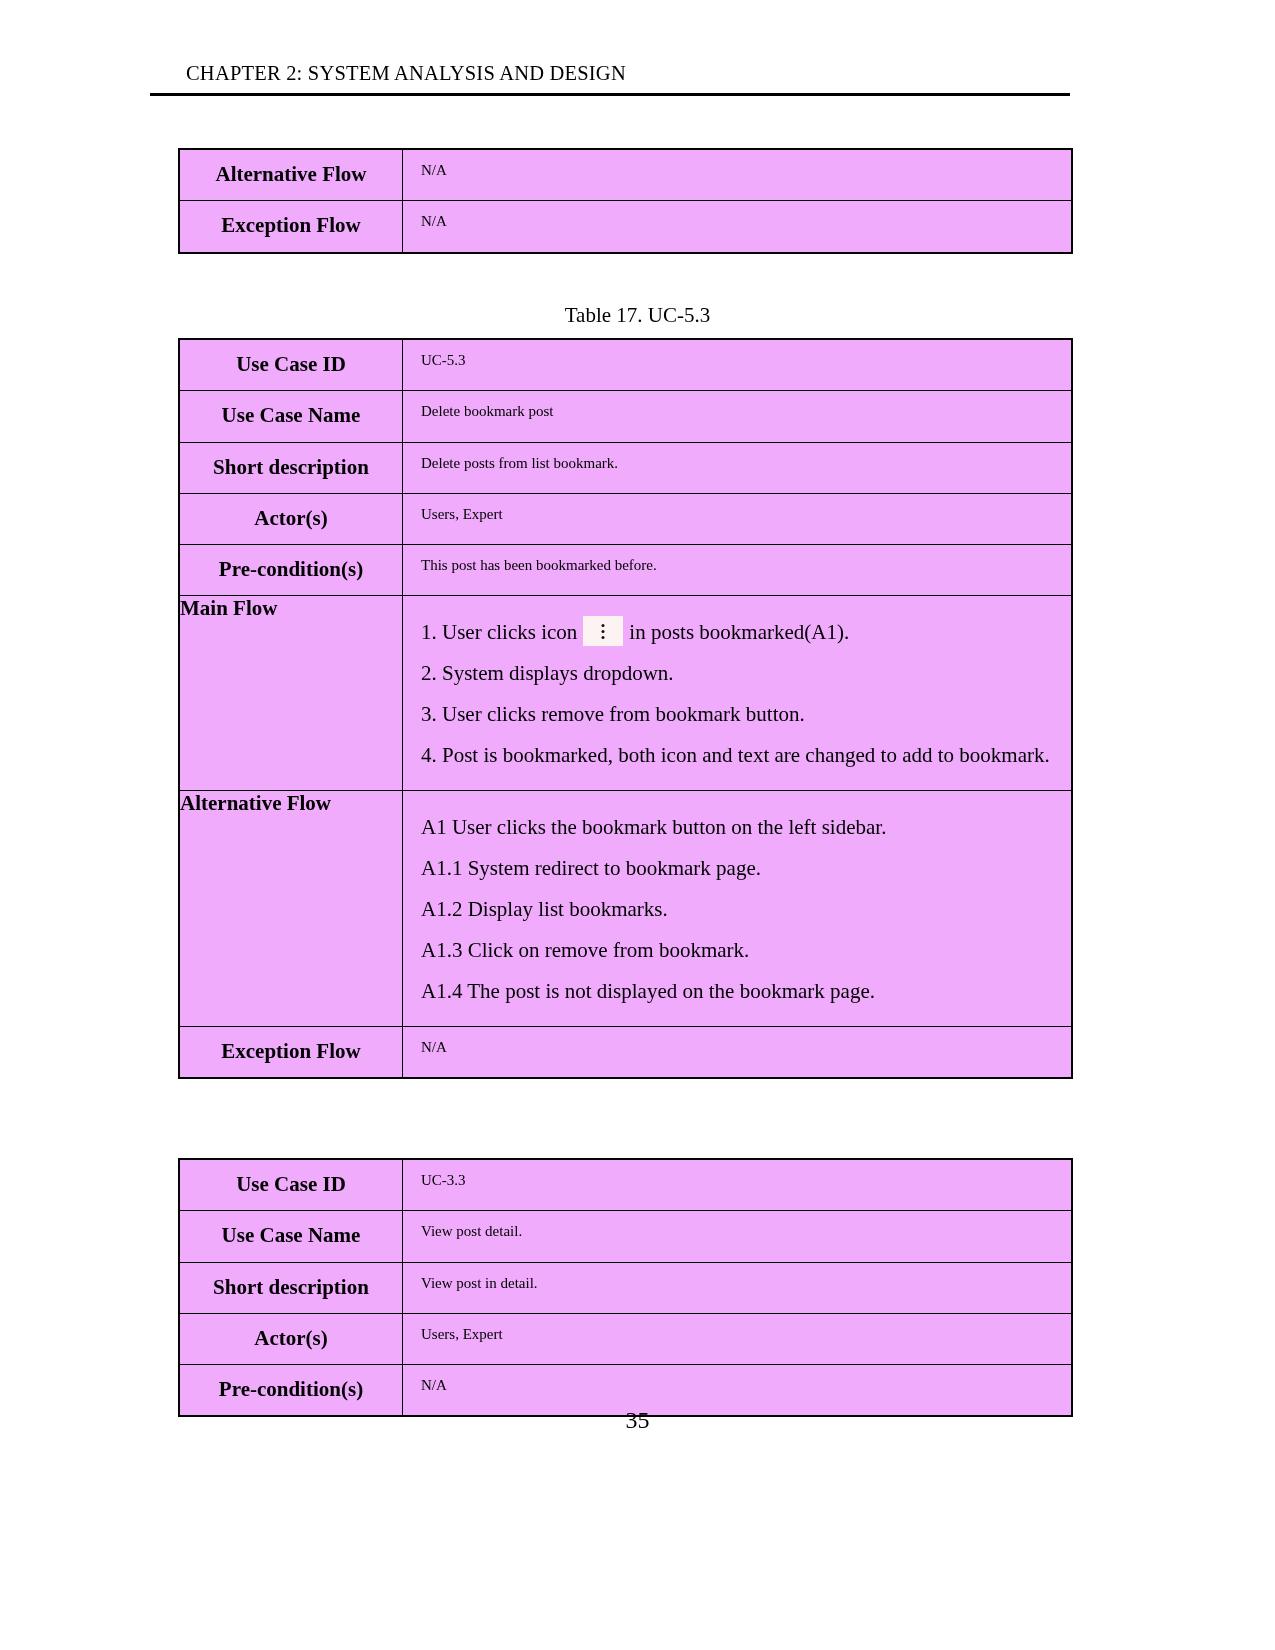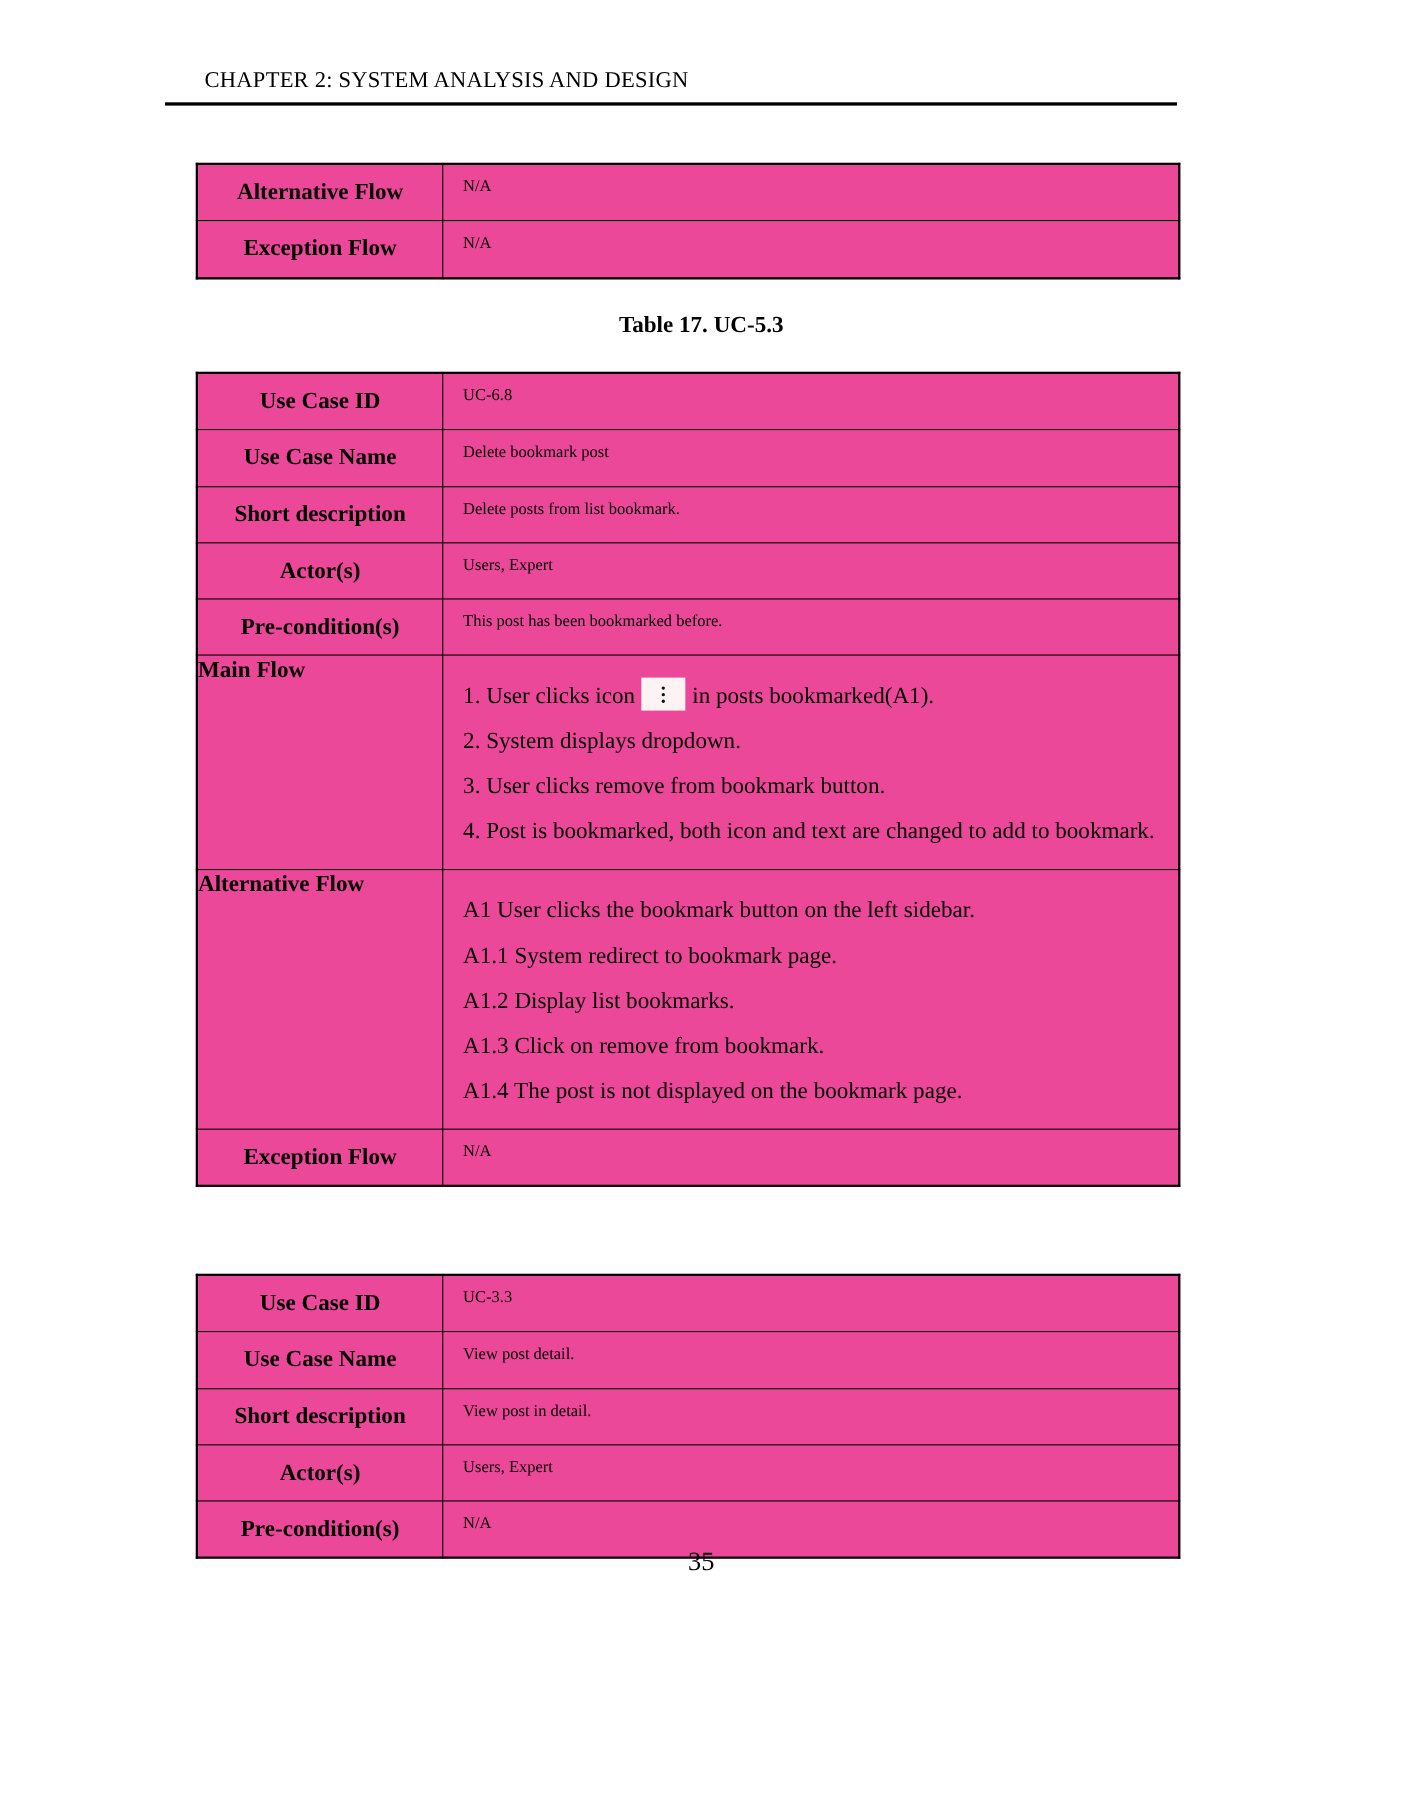--- a/index.html
+++ b/index.html
@@ -44,21 +44,21 @@
     border-bottom: 3px solid #000000;
     width: 920px;
   }
 
   
   .uc-table {
     position: absolute;
     border-collapse: collapse;
     table-layout: fixed;
     border: 2.5px solid #000000;
-    background: #ec4899;
+    background: #f0abfc;
   }
   .uc-table td {
     border: 1.5px solid #000000;
     vertical-align: top;
     padding: 0;
   }
   .col-label { width: 222px; }
   .col-value { width: 668px; }
 
   .cell-label {
@@ -118,23 +118,24 @@
   .kebab-icon i.d1 { top: 8px; }
   .kebab-icon i.d2 { top: 14px; }
   .kebab-icon i.d3 { top: 20px; }
 
   
   .table-caption {
     position: absolute;
     width: 1275px;
     left: 0;
     text-align: center;
-    font-weight: bold;
+    font-weight: normal;
     font-size: 21px;
     font-family: "Liberation Serif", "DejaVu Serif", serif;
+    margin-top: 20px;
   }
 
   
   .page-number {
     position: absolute;
     left: 0;
     width: 1275px;
     text-align: center;
     font-size: 24px;
   }
@@ -172,21 +173,21 @@
 
   <div class="table-caption" style="top:283px;">Table 17. UC-5.3</div>
 
   <table class="uc-table" style="left:178px; top:338px;">
     <tbody>
       <tr>
         <td class="col-label">
           <div class="cell-label">Use Case ID</div>
         </td>
         <td class="col-value">
-          <div class="cell-value">UC-6.8</div>
+          <div class="cell-value">UC-5.3</div>
         </td>
       </tr>
       <tr>
         <td class="col-label">
           <div class="cell-label">Use Case Name</div>
         </td>
         <td class="col-value">
           <div class="cell-value">Delete bookmark post</div>
         </td>
       </tr>

